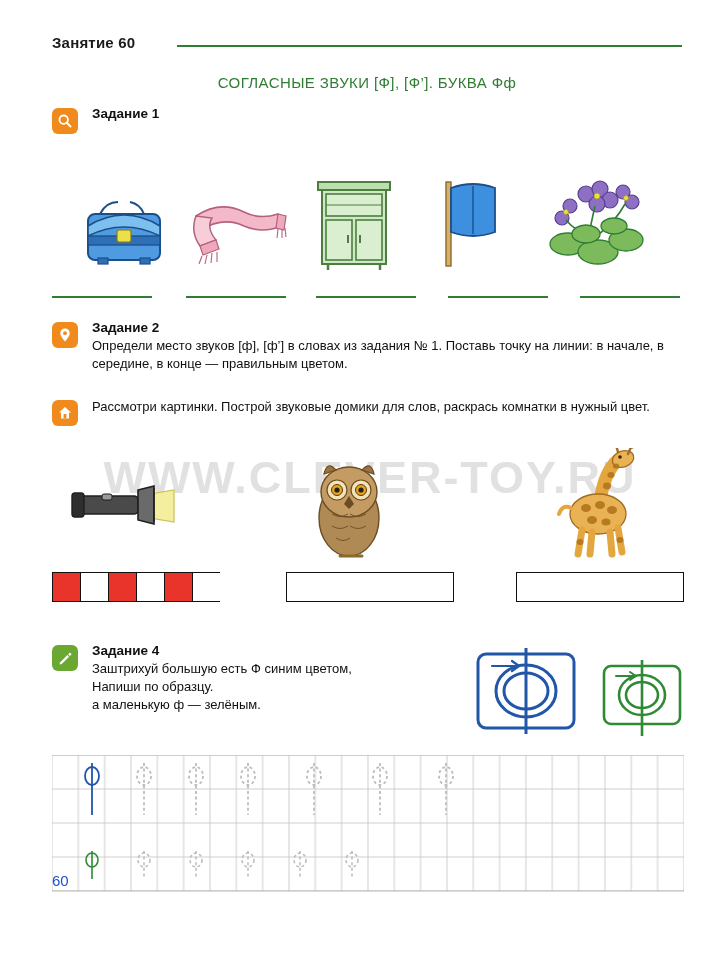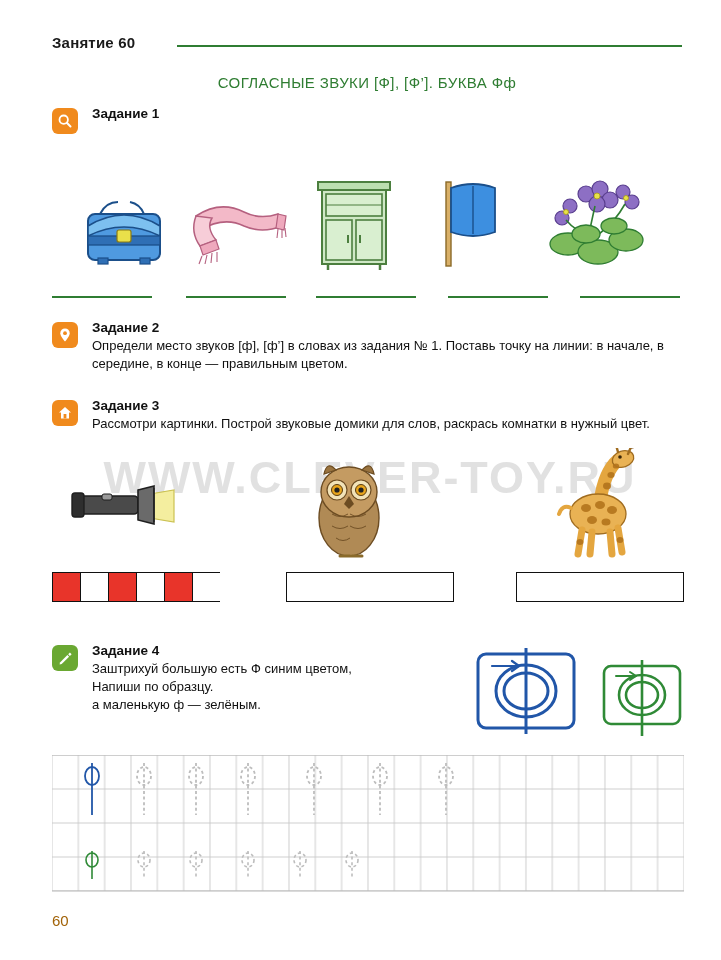--- a/index.html
+++ b/index.html
@@ -145,23 +145,23 @@
     left: 52px;
     top: 755px;
     width: 632px;
     height: 137px;
   }
 
   
   .page-number {
     position: absolute;
     left: 52px;
-    top: 912px;
+    top: 872px;
     font-size: 15px;
-    color: #a16207;
+    color: #1d4ed8;
   }
 </style>
 </head>
 <body>
 
 <div class="page">
 
   <div class="header">
     <div class="lesson-label">Занятие 60</div>
     <div class="header-rule"></div>
@@ -289,21 +289,20 @@
   </div>
 
   <div class="task" style="top:400px;">
     <div class="task-icon" style="background:#f08a1d;">
       <svg width="16" height="16" viewBox="0 0 16 16">
         <path d="M8 2 L14 7.4 H12 V13.4 H4 V7.4 H2 Z" fill="#fff"></path>
         <rect x="6.6" y="9" width="2.8" height="4.4" fill="#f08a1d"></rect>
       </svg>
     </div>
     <div class="task-body">
-      <div class="task-title">Задание 3</div>
       <div class="task-text">Рассмотри картинки. Построй звуковые домики для слов, раскрась комнатки в нужный цвет.</div>
     </div>
   </div>
 
   <div class="watermark">WWW.CLEVER-TOY.RU</div>
 
   <div style="position:absolute;left:62px;top:476px;width:144px;height:78px;">
     <svg width="144" height="78" viewBox="0 0 144 78">
       <path d="M88 18 L112 14 L112 46 L88 42 Z" fill="#f4ee9a" stroke="#c9bf4a" stroke-width="1.2" opacity="0.95"></path>
       <rect x="18" y="20" width="58" height="18" rx="4" fill="#4a4a4a" stroke="#1f1f1f" stroke-width="1.6"></rect>

